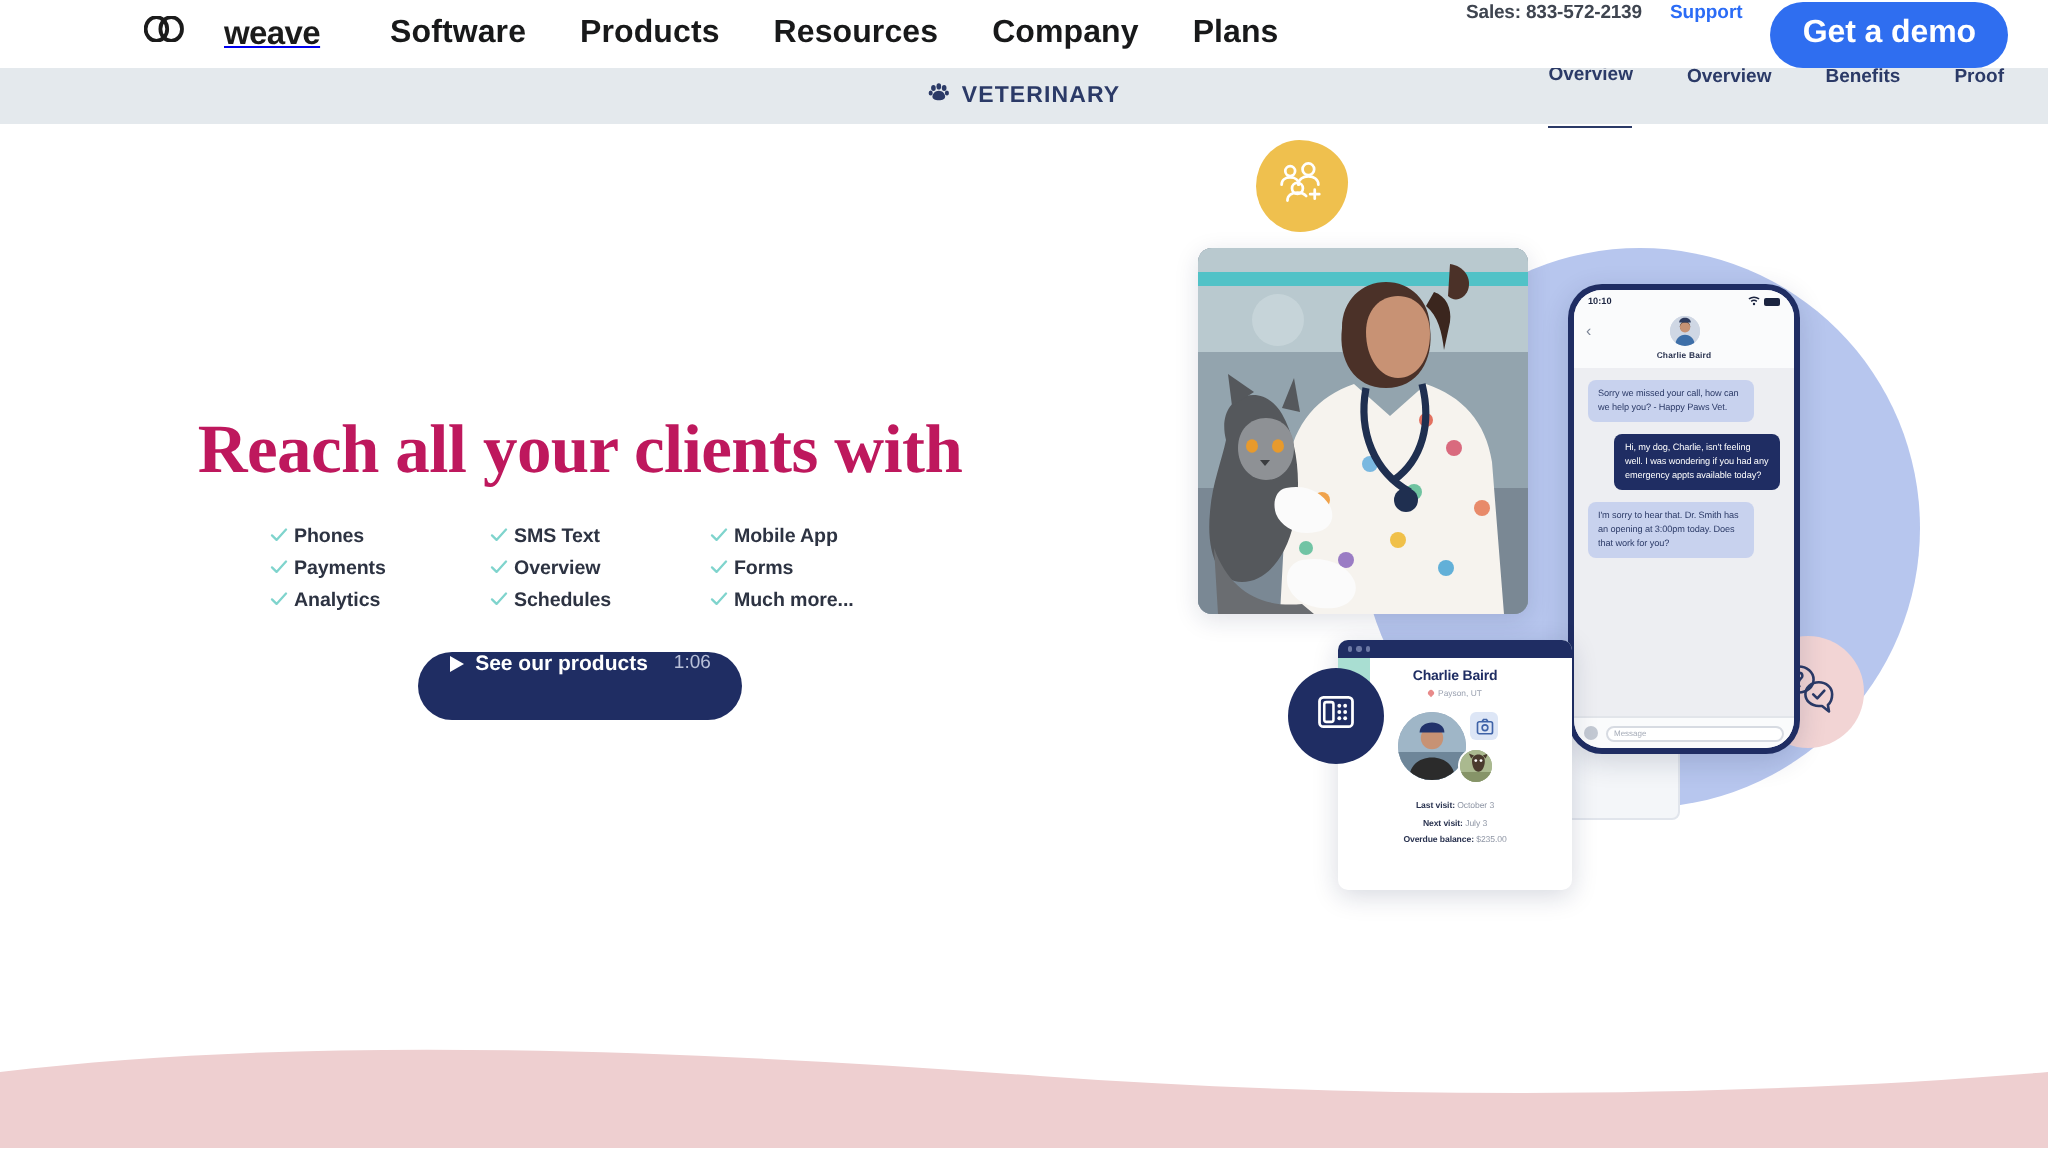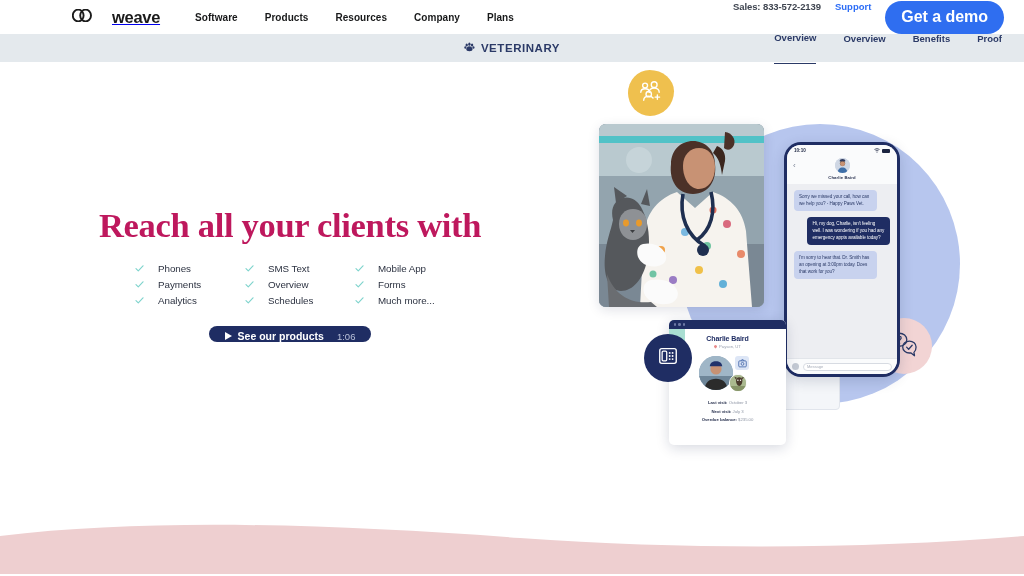--- a/index.html
+++ b/index.html
@@ -29,21 +29,21 @@
     color: #1b1b1b;
     letter-spacing: -0.3px;
   }
   .topnav-links {
     display: flex;
     align-items: center;
     gap: 27px;
     margin-left: 35px;
   }
   .topnav-links a {
-    font-size: 10px;
+    font-size: 16px;
     font-weight: 700;
     color: #18191a;
     text-decoration: none;
     letter-spacing: 0.05px;
   }
   .topnav-right {
     margin-left: auto;
     display: flex;
     align-items: flex-start;
     gap: 14px;
@@ -137,36 +137,36 @@
   .feature-grid {
     margin: 19px auto 0;
     width: 310px;
     display: grid;
     grid-template-columns: 110px 110px 90px;
     row-gap: 5px;
     text-align: left;
   }
   .feature-item {
     display: flex;
-    gap: 14px;
+    gap: 3px;
     font-size: 9.8px;
-    font-weight: 400;
+    font-weight: 700;
     color: #2d3342;
     letter-spacing: -0.05px;
   }
   .check { flex: none; display: block; }
   .video-btn {
     margin: 20px auto 0;
     background: #1f2d63;
     border: none;
     border-radius: 40px;
-    height: 16px;
+    height: 34px;
     padding: 0 16px;
     display: inline-flex;
-    align-items: flex-end;
+    align-items: flex-start;
     gap: 13px;
     cursor: pointer;
   }
   .video-btn .vb-label {
     font-size: 10.5px;
     font-weight: 700;
     color: #ffffff;
     display: inline-flex;
     align-items: center;
     gap: 6px;

